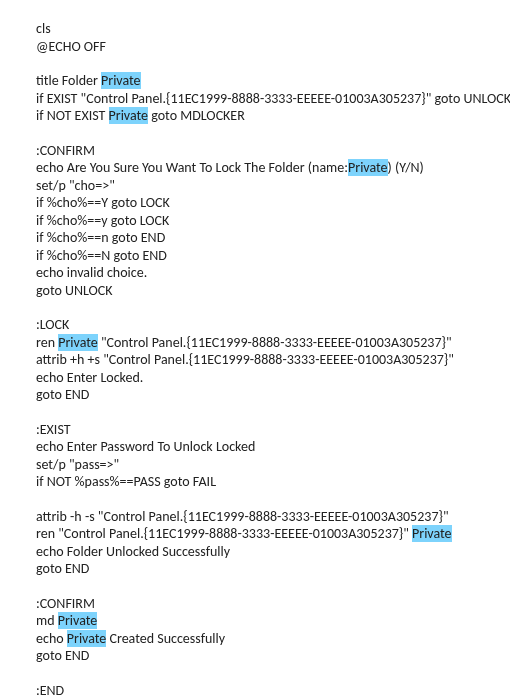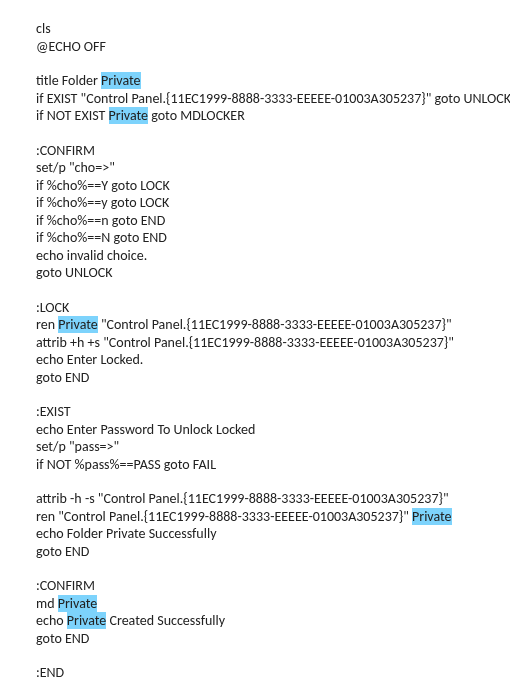--- a/index.html
+++ b/index.html
@@ -29,20 +29,21 @@
 
 <div id="code-block">
     <div class="line">cls</div>
     <div class="line">@ECHO OFF</div>
     <div class="blank"></div>
     <div class="line">title Folder <span class="hl">Private</span></div>
     <div class="line">if EXIST "Control Panel.{11EC1999-8888-3333-EEEEE-01003A305237}" goto UNLOCK</div>
     <div class="line">if NOT EXIST <span class="hl">Private</span> goto MDLOCKER</div>
     <div class="blank"></div>
     <div class="line">:CONFIRM</div>
+    <div class="line">echo Are You Sure You Want To Lock The Folder (name:<span class="hl">Private</span>) (Y/N)</div>
     <div class="line">set/p "cho=&gt;"</div>
     <div class="line">if %cho%==Y goto LOCK</div>
     <div class="line">if %cho%==y goto LOCK</div>
     <div class="line">if %cho%==n goto END</div>
     <div class="line">if %cho%==N goto END</div>
     <div class="line">echo invalid choice.</div>
     <div class="line">goto UNLOCK</div>
     <div class="blank"></div>
     <div class="line">:LOCK</div>
     <div class="line">ren <span class="hl">Private</span> "Control Panel.{11EC1999-8888-3333-EEEEE-01003A305237}"</div>
@@ -50,21 +51,21 @@
     <div class="line">echo Enter Locked.</div>
     <div class="line">goto END</div>
     <div class="blank"></div>
     <div class="line">:EXIST</div>
     <div class="line">echo Enter Password To Unlock Locked</div>
     <div class="line">set/p "pass=&gt;"</div>
     <div class="line">if NOT %pass%==PASS goto FAIL</div>
     <div class="blank"></div>
     <div class="line">attrib -h -s "Control Panel.{11EC1999-8888-3333-EEEEE-01003A305237}"</div>
     <div class="line">ren "Control Panel.{11EC1999-8888-3333-EEEEE-01003A305237}" <span class="hl">Private</span></div>
-    <div class="line">echo Folder Private Successfully</div>
+    <div class="line">echo Folder Unlocked Successfully</div>
     <div class="line">goto END</div>
     <div class="blank"></div>
     <div class="line">:CONFIRM</div>
     <div class="line">md <span class="hl">Private</span></div>
     <div class="line">echo <span class="hl">Private</span> Created Successfully</div>
     <div class="line">goto END</div>
     <div class="blank"></div>
     <div class="line">:END</div>
   </div>
 

